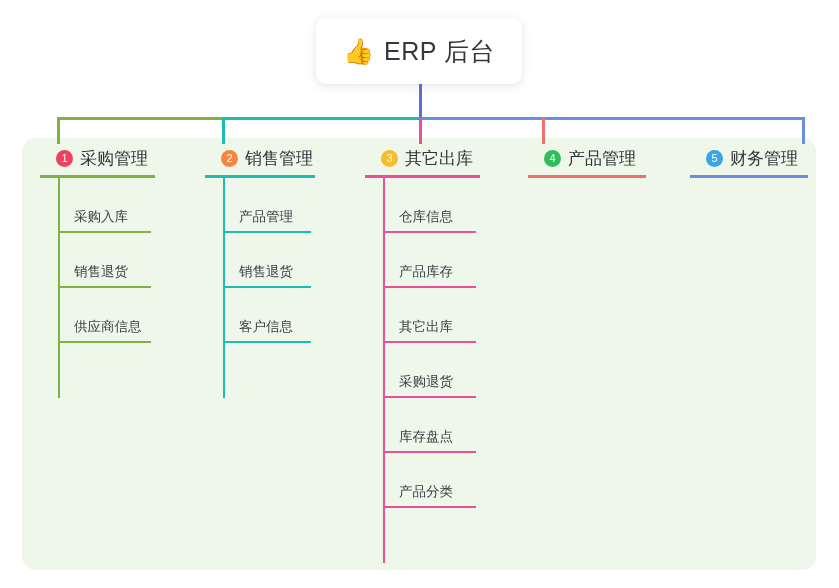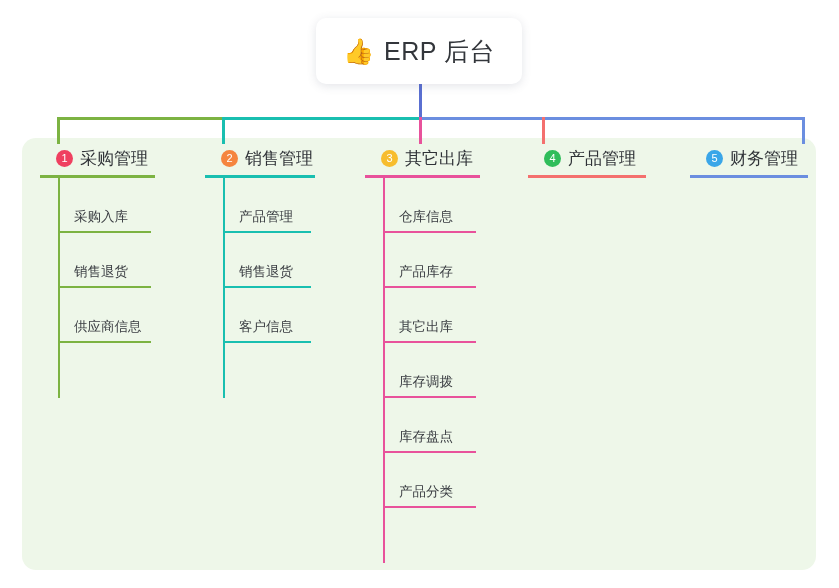--- a/index.html
+++ b/index.html
@@ -232,21 +232,21 @@
           </div>
           <div class="leaf">
             <span class="leaf-label">产品库存</span>
             <div class="leaf-rule" style="background: rgb(232, 82, 155); width: 93px;"></div>
           </div>
           <div class="leaf">
             <span class="leaf-label">其它出库</span>
             <div class="leaf-rule" style="background: rgb(232, 82, 155); width: 93px;"></div>
           </div>
           <div class="leaf">
-            <span class="leaf-label">库存调拨</span>
+            <span class="leaf-label">采购退货</span>
             <div class="leaf-rule" style="background: rgb(232, 82, 155); width: 93px;"></div>
           </div>
           <div class="leaf">
             <span class="leaf-label">库存盘点</span>
             <div class="leaf-rule" style="background: rgb(232, 82, 155); width: 93px;"></div>
           </div>
           <div class="leaf">
             <span class="leaf-label">产品分类</span>
             <div class="leaf-rule" style="background: rgb(232, 82, 155); width: 93px;"></div>
           </div>

